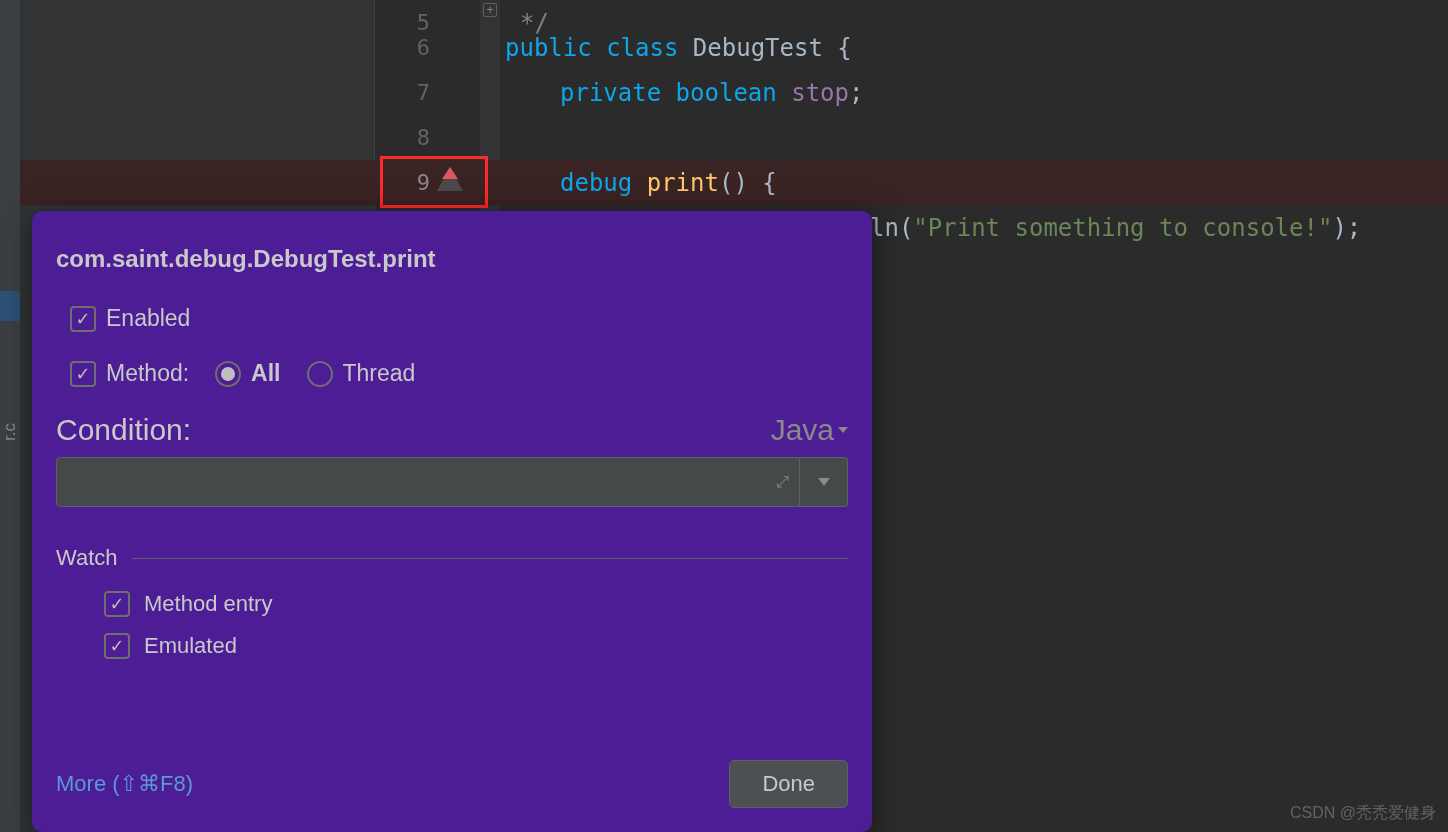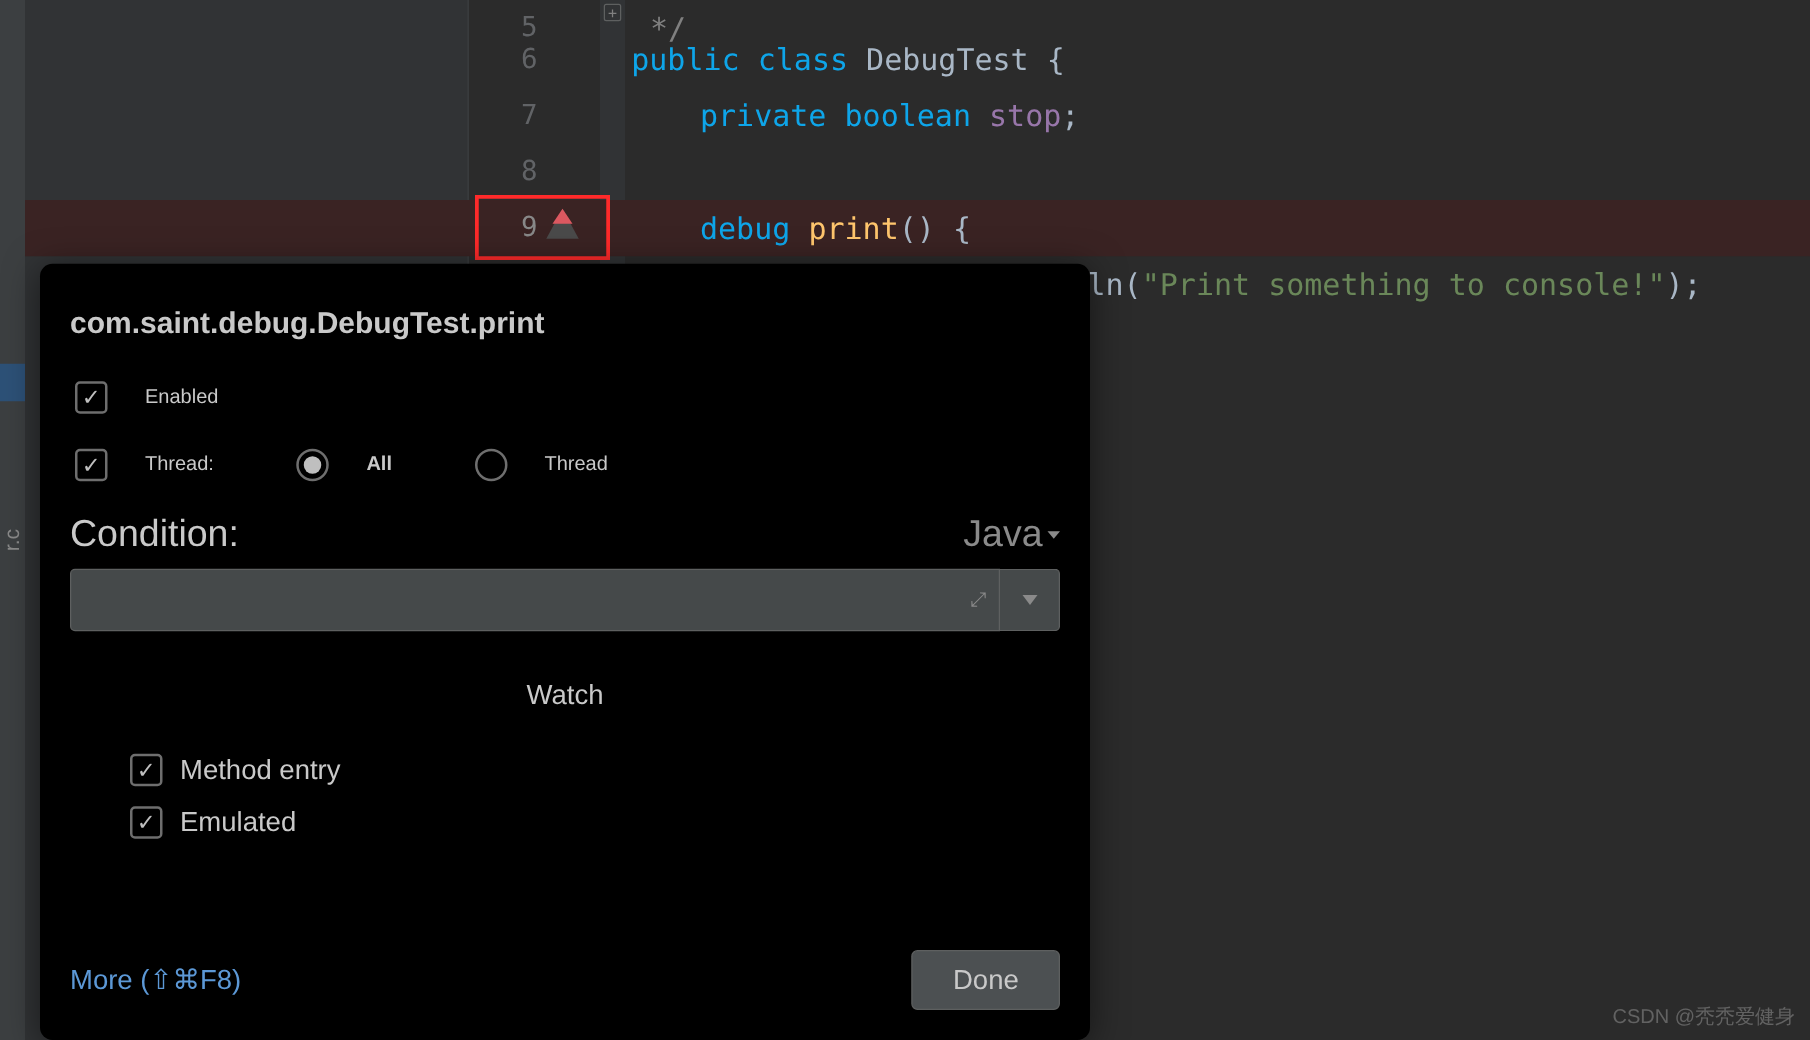--- a/index.html
+++ b/index.html
@@ -25,43 +25,43 @@
 .bp-icon { position: absolute; left: 415px; top: 165px; }
 .bp-icon svg { width: 30px; height: 28px; }
 .bp-highlight { position: absolute; left: 360px; top: 156px; width: 108px; height: 52px; border: 3px solid #ff2a2a; }
 
 .fold-mark { position: absolute; left: 463px; width: 14px; height: 14px; border: 1px solid #5e6060; border-radius: 2px; display:flex; align-items:center; justify-content:center; font-size:12px; color:#808080; font-family: monospace; }
 .fold-open::before { content: "−"; }
 .fold-close::before { content: "+"; }
 
 .popup {
   position: absolute; left: 32px; top: 211px; width: 840px; height: 621px;
-  background: #000000; border-radius: 10px; box-shadow: 0 4px 28px rgba(0,0,0,0.5);
+  background: #4c1d95; border-radius: 10px; box-shadow: 0 4px 28px rgba(0,0,0,0.5);
   padding: 28px 0 24px 0; z-index: 10;
 }
 .popup-title { font-size: 24px; font-weight: bold; color: #c9c9c9; padding: 6px 24px 18px 24px; }
-.row { display: flex; align-items: center; padding: 14px 28px; gap: 30px; font-size: 16px; }
+.row { display: flex; align-items: center; padding: 14px 38px; gap: 10px; font-size: 23px; }
 .checkbox { width: 26px; height: 26px; border: 2px solid #6e6e6e; border-radius: 4px; display: inline-flex; align-items: center; justify-content: center; cursor: pointer; }
 .checkbox.checked::after { content: "✓"; color: #bfbfbf; font-size: 18px; line-height: 1; }
 .radio { width: 26px; height: 26px; border: 2px solid #6e6e6e; border-radius: 50%; display: inline-flex; align-items: center; justify-content: center; cursor: pointer; }
 .radio.selected::after { content: ""; width: 14px; height: 14px; border-radius: 50%; background: #bfbfbf; }
 .label { color: #c9c9c9; }
 .bold { font-weight: bold; }
 .condition-group { padding: 12px 24px 0 24px; }
 .cond-head { display: flex; justify-content: space-between; font-size: 30px; color: #c9c9c9; padding-bottom: 10px; align-items: center; }
 .lang-drop { color: #8a8a8a; display: flex; align-items: center; gap: 4px; cursor: pointer; }
 .cond-input-wrap { display: flex; width: 100%; }
 .cond-input { flex: 1; height: 50px; border: 1px solid #5e6060; background: #45494a; border-radius: 4px 0 0 4px; position: relative; }
 .expand-icon { position: absolute; right: 10px; top: 50%; transform: translateY(-50%); color: #8a8a8a; font-size: 16px; }
 .cond-drop { width: 48px; height: 50px; border: 1px solid #5e6060; border-left: none; background: #45494a; border-radius: 0 4px 4px 0; display: flex; align-items: center; justify-content: center; cursor: pointer; }
 .triangle-down { width: 0; height: 0; border-left: 6px solid transparent; border-right: 6px solid transparent; border-top: 8px solid #8a8a8a; }
 .small-tri { border-left: 5px solid transparent; border-right: 5px solid transparent; border-top: 6px solid #8a8a8a; }
 
 .watch-section { padding: 38px 24px 0 24px; }
-.watch-head { display: flex; align-items: center; font-size: 22px; color: #c9c9c9; gap: 14px; flex-direction: column; }
+.watch-head { display: flex; align-items: center; font-size: 22px; color: #c9c9c9; gap: 14px; }
 .watch-line { flex: 1; height: 1px; background: #5e5e5e; }
 .watch-items { padding: 12px 0 0 48px; }
 .watch-items .row { padding: 8px 0; gap: 14px; font-size: 22px; }
 .watch-highlight { position: absolute; left: 48px; top: 587px; width: 326px; height: 166px; border: 3px solid #ff2a2a; }
 
 .popup-footer { position: absolute; left: 24px; right: 24px; bottom: 24px; display: flex; justify-content: space-between; align-items: center; }
 .more-link { color: #5c98d6; font-size: 22px; cursor: pointer; }
 .done-btn { background: #4c5052; border: 1px solid #5e6060; color: #c9c9c9; font-size: 22px; padding: 10px 32px; border-radius: 5px; cursor: pointer; }
 
 .watermark { position: absolute; right: 12px; bottom: 8px; color: rgba(200,200,200,0.35); font-size: 16px; z-index: 20; }
@@ -120,21 +120,21 @@
 <div class="popup">
   <div class="popup-title">com.saint.debug.DebugTest.print</div>
 
   <div class="row">
     <span class="checkbox checked"></span>
     <span class="label">Enabled</span>
   </div>
 
   <div class="row">
     <span class="checkbox checked"></span>
-    <span class="label">Thread:</span>
+    <span class="label">Method:</span>
     <span style="width:6px"></span>
     <span class="radio selected"></span>
     <span class="label bold">All</span>
     <span style="width:6px"></span>
     <span class="radio"></span>
     <span class="label">Thread</span>
   </div>
 
   <div class="condition-group">
     <div class="cond-head">

